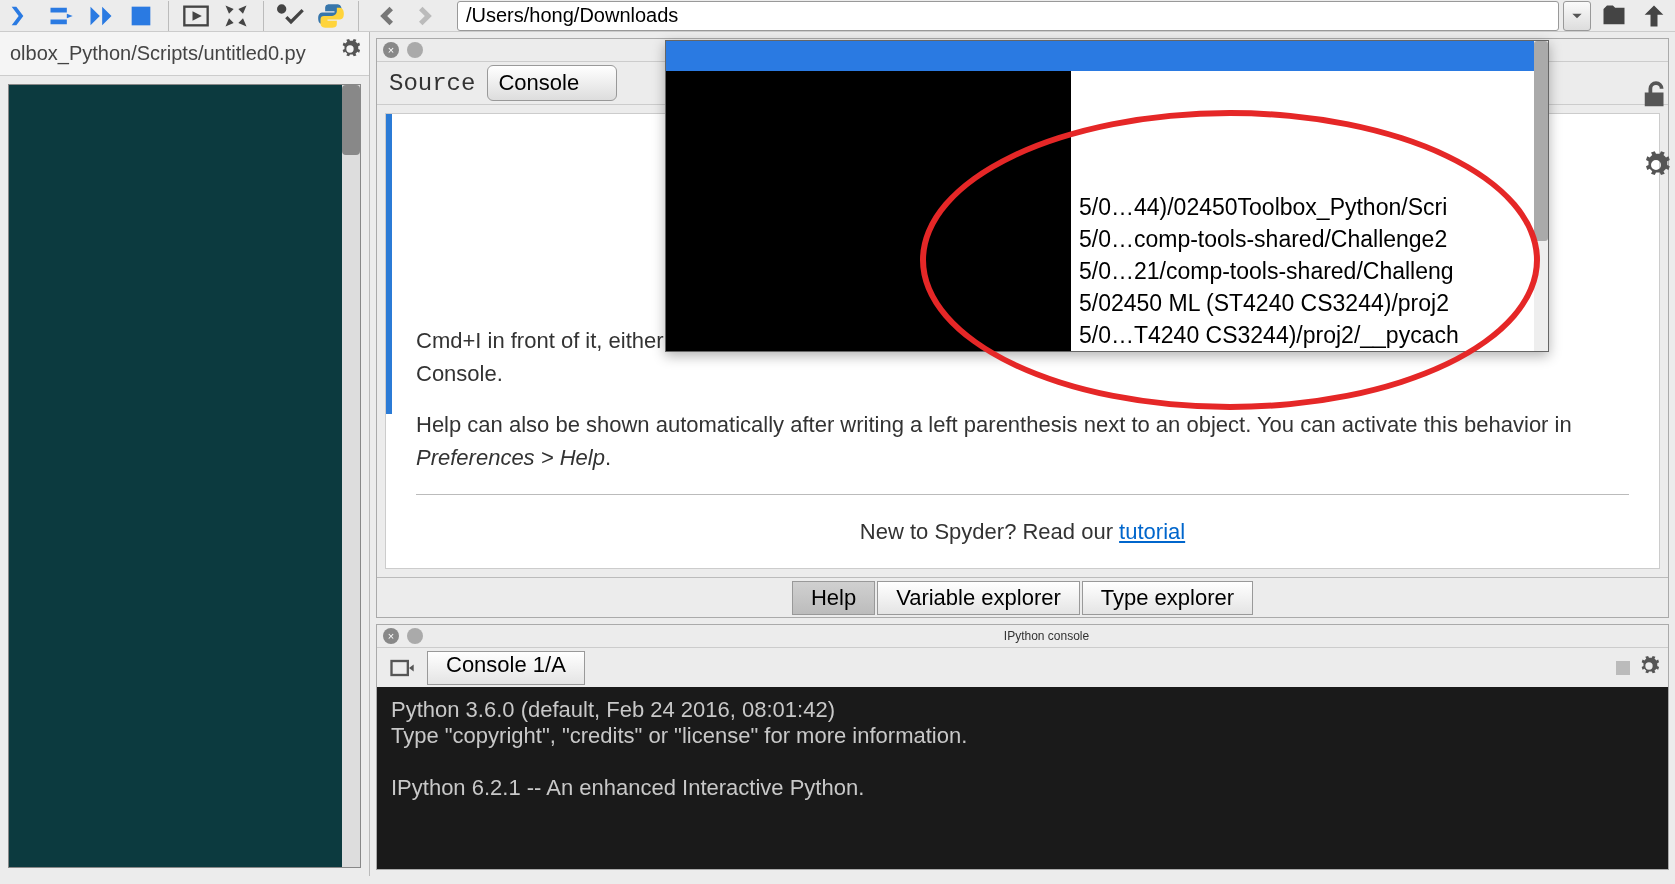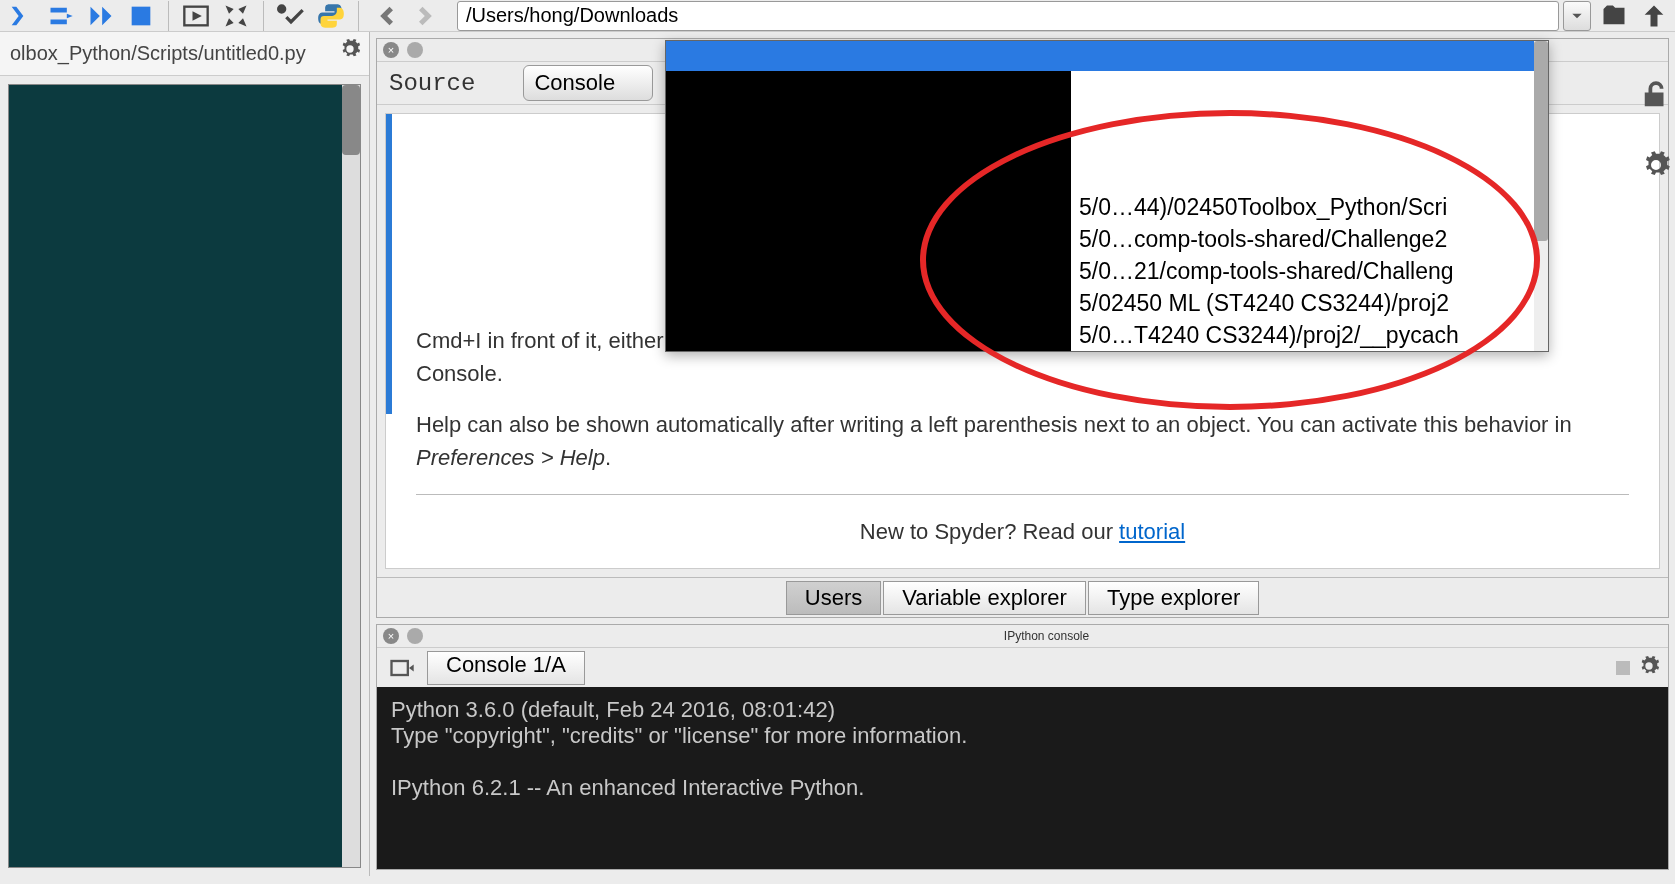--- a/index.html
+++ b/index.html
@@ -22,21 +22,21 @@
 .editor-area .vscroll .thumb { position: absolute; top: 0; width: 100%; height: 70px; background: #888; border-radius: 4px; }
 
 .right-col { flex: 1; display: flex; flex-direction: column; }
 .help-pane { height: 580px; border: 1px solid #aaa; margin: 6px; background: #ececec; display: flex; flex-direction: column; position: relative; }
 .pane-header { height: 22px; display: flex; align-items: center; gap: 8px; padding: 0 6px; }
 .close-circle { width: 16px; height: 16px; border-radius: 50%; background: #888; color: #fff; font-size: 11px; display: flex; align-items: center; justify-content: center; cursor: pointer; }
 .restore-circle { width: 16px; height: 16px; border-radius: 50%; background: #aaa; cursor: pointer; }
 
 .source-bar { height: 44px; display: flex; align-items: center; padding: 0 12px; gap: 12px; border-top: 1px solid #ccc; border-bottom: 1px solid #ccc; }
 .source-bar .lbl { font-size: 24px; color: #333; font-family: Liberation Mono, monospace; }
-.source-select { height: 36px; min-width: 130px; background: linear-gradient(#fff,#ddd); border: 1px solid #999; border-radius: 6px; display: flex; align-items: center; padding: 0 10px; font-size: 22px; cursor: pointer; margin-left: 36px; }
+.source-select { height: 36px; min-width: 130px; background: linear-gradient(#fff,#ddd); border: 1px solid #999; border-radius: 6px; display: flex; align-items: center; padding: 0 10px; font-size: 22px; cursor: pointer; }
 
 .help-body { flex: 1; background: #fff; margin: 8px; border: 1px solid #ccc; padding: 20px 30px; font-size: 22px; color: #333; line-height: 1.5; position: relative; overflow: hidden; }
 .help-body .partial { color: #333; }
 .help-body hr { margin: 20px 0; border: none; border-top: 1px solid #bbb; }
 .help-body .center { text-align: center; }
 .help-body a { color: #0066cc; text-decoration: underline; }
 .help-body .leftbar { position: absolute; left: 0; top: 0; width: 6px; height: 300px; background: #2b7bd6; }
 
 .pane-tabs { display: flex; justify-content: center; align-items: center; height: 40px; gap: 2px; border-top: 1px solid #bbb; }
 .ptab { height: 34px; padding: 0 18px; background: linear-gradient(#fff,#e4e4e4); border: 1px solid #999; display: flex; align-items: center; font-size: 22px; cursor: pointer; }
@@ -181,21 +181,21 @@
         <p style="margin-top:18px">
           <span>Help can also be shown automatically after writing a left parenthesis next to an object. You can activate this behavior in </span><i>Preferences &gt; Help</i>.
         </p>
         <hr>
         <p class="center">
           <span>New to Spyder? Read our </span><a href="#">tutorial</a>
         </p>
       </div>
       <div class="pane-tabs">
         <div class="ptab active">
-            <span>Users</span>
+            <span>Help</span>
           </div>
         <div class="ptab">
             <span>Variable explorer</span>
           </div>
         <div class="ptab">
             <span>Type explorer</span>
           </div>
       </div>
     </div>
 

